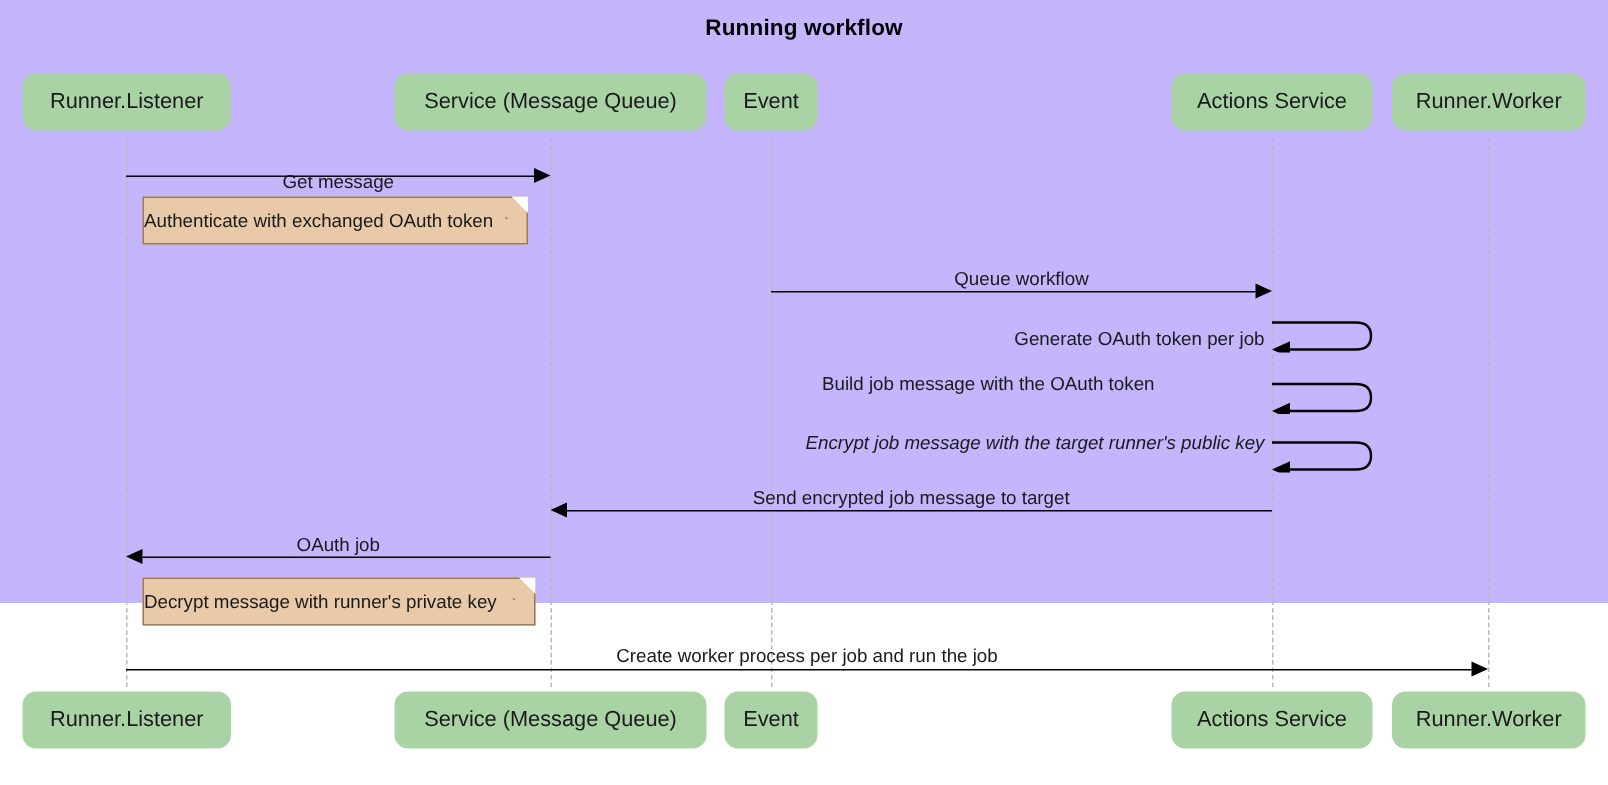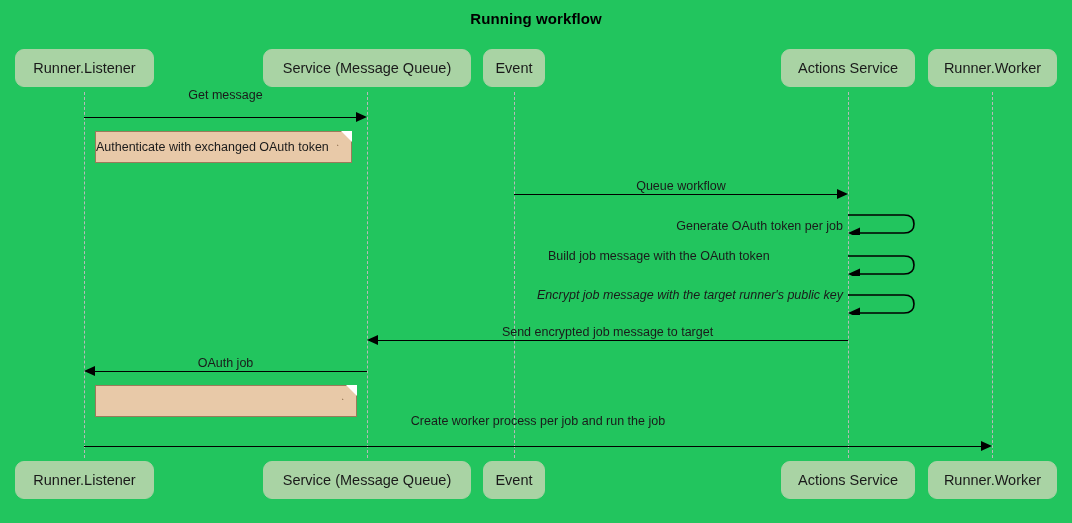--- a/index.html
+++ b/index.html
@@ -9,22 +9,22 @@
   }
   body {
     font-family: "Liberation Sans", sans-serif;
     width: 1072px;
     height: 523px;
     overflow: hidden;
   }
   #canvas {
     position: relative;
     width: 1072px;
-    height: 523px;
-    background: #22c55e;
+    height: 402px;
+    background: #c4b5fd;
   }
   #title {
     position: absolute;
     left: 0;
     top: 10px;
     width: 1072px;
     text-align: center;
     font-size: 15px;
     font-weight: bold;
     color: #000000;
@@ -144,21 +144,21 @@
   <div class="participant" style="left:483px; top:49px; width:62px;">Event</div>
   <div class="participant" style="left:781px; top:49px; width:134px;">Actions Service</div>
   <div class="participant" style="left:928px; top:49px; width:129px;">Runner.Worker</div>
 
   <div class="participant" style="left:15px;  top:461px; width:139px;">Runner.Listener</div>
   <div class="participant" style="left:263px; top:461px; width:208px;">Service (Message Queue)</div>
   <div class="participant" style="left:483px; top:461px; width:62px;">Event</div>
   <div class="participant" style="left:781px; top:461px; width:134px;">Actions Service</div>
   <div class="participant" style="left:928px; top:461px; width:129px;">Runner.Worker</div>
 
-  <div class="msg-label" style="left:84px; top:88px; width:283px;">Get message</div>
+  <div class="msg-label" style="left:84px; top:114px; width:283px;">Get message</div>
   <div class="msg-line" style="left:84px; top:117px; width:272px;"></div>
   <div class="arrowhead right" style="left:356px; top:111.5px;"></div>
 
   <div class="note" style="left:95px; top:131px; width:257px;">
     <span>Authenticate with exchanged OAuth token</span>
     <span class="fold"></span>
     <span class="fold-edge"></span>
   </div>
 
   <div class="msg-label" style="left:514px; top:179px; width:334px;text-align:center;">Queue workflow</div>
@@ -191,21 +191,22 @@
 
   <div class="msg-label" style="left:367px; top:325px; width:481px;">Send encrypted job message to target</div>
   <div class="msg-line" style="left:378px; top:340px; width:470px;"></div>
   <div class="arrowhead left" style="left:367px; top:334.5px;"></div>
 
   <div class="msg-label" style="left:84px; top:356px; width:283px;">OAuth job</div>
   <div class="msg-line" style="left:95px; top:371px; width:272px;"></div>
   <div class="arrowhead left" style="left:84px; top:365.5px;"></div>
 
   <div class="note" style="left:95px; top:385px; width:262px;">
+    <span>Decrypt message with runner's private key</span>
     <span class="fold"></span>
     <span class="fold-edge"></span>
   </div>
 
-  <div class="msg-label" style="left:84px; top:414px; width:908px;">Create worker process per job and run the job</div>
+  <div class="msg-label" style="left:84px; top:430px; width:908px;">Create worker process per job and run the job</div>
   <div class="msg-line" style="left:84px; top:446px; width:897px;"></div>
   <div class="arrowhead right" style="left:981px; top:440.5px;"></div>
 
 </div>
 
 </body></html>

